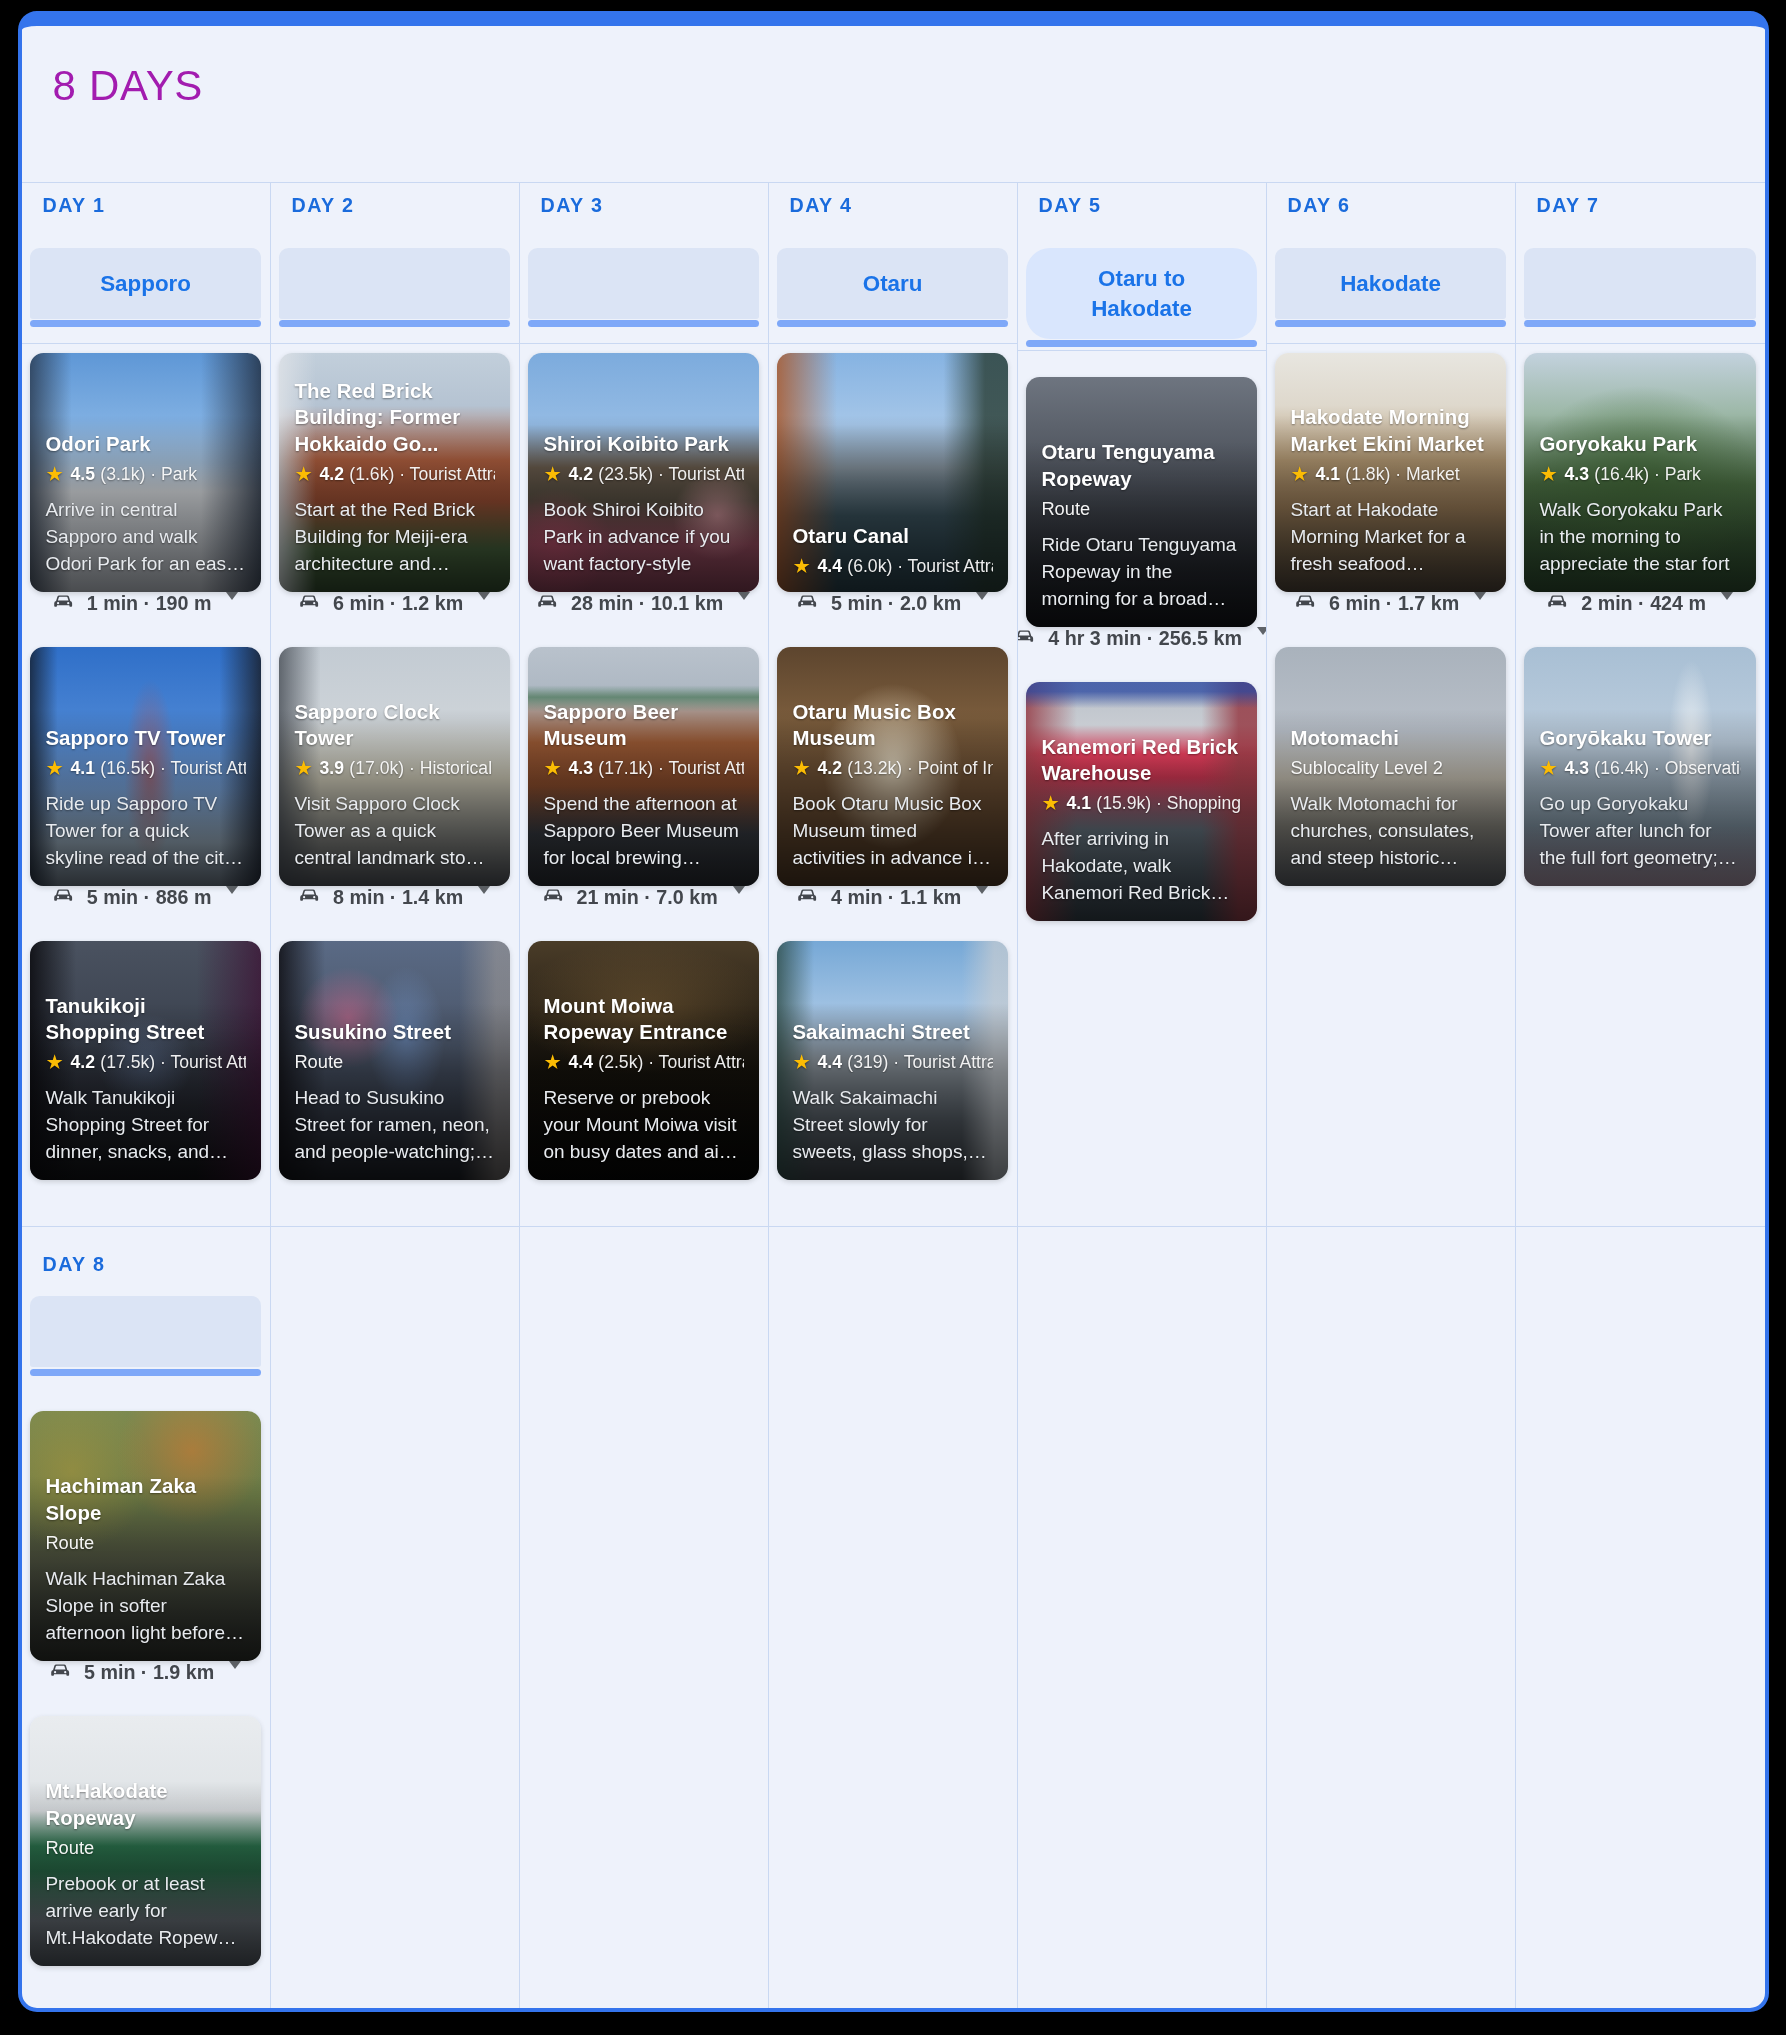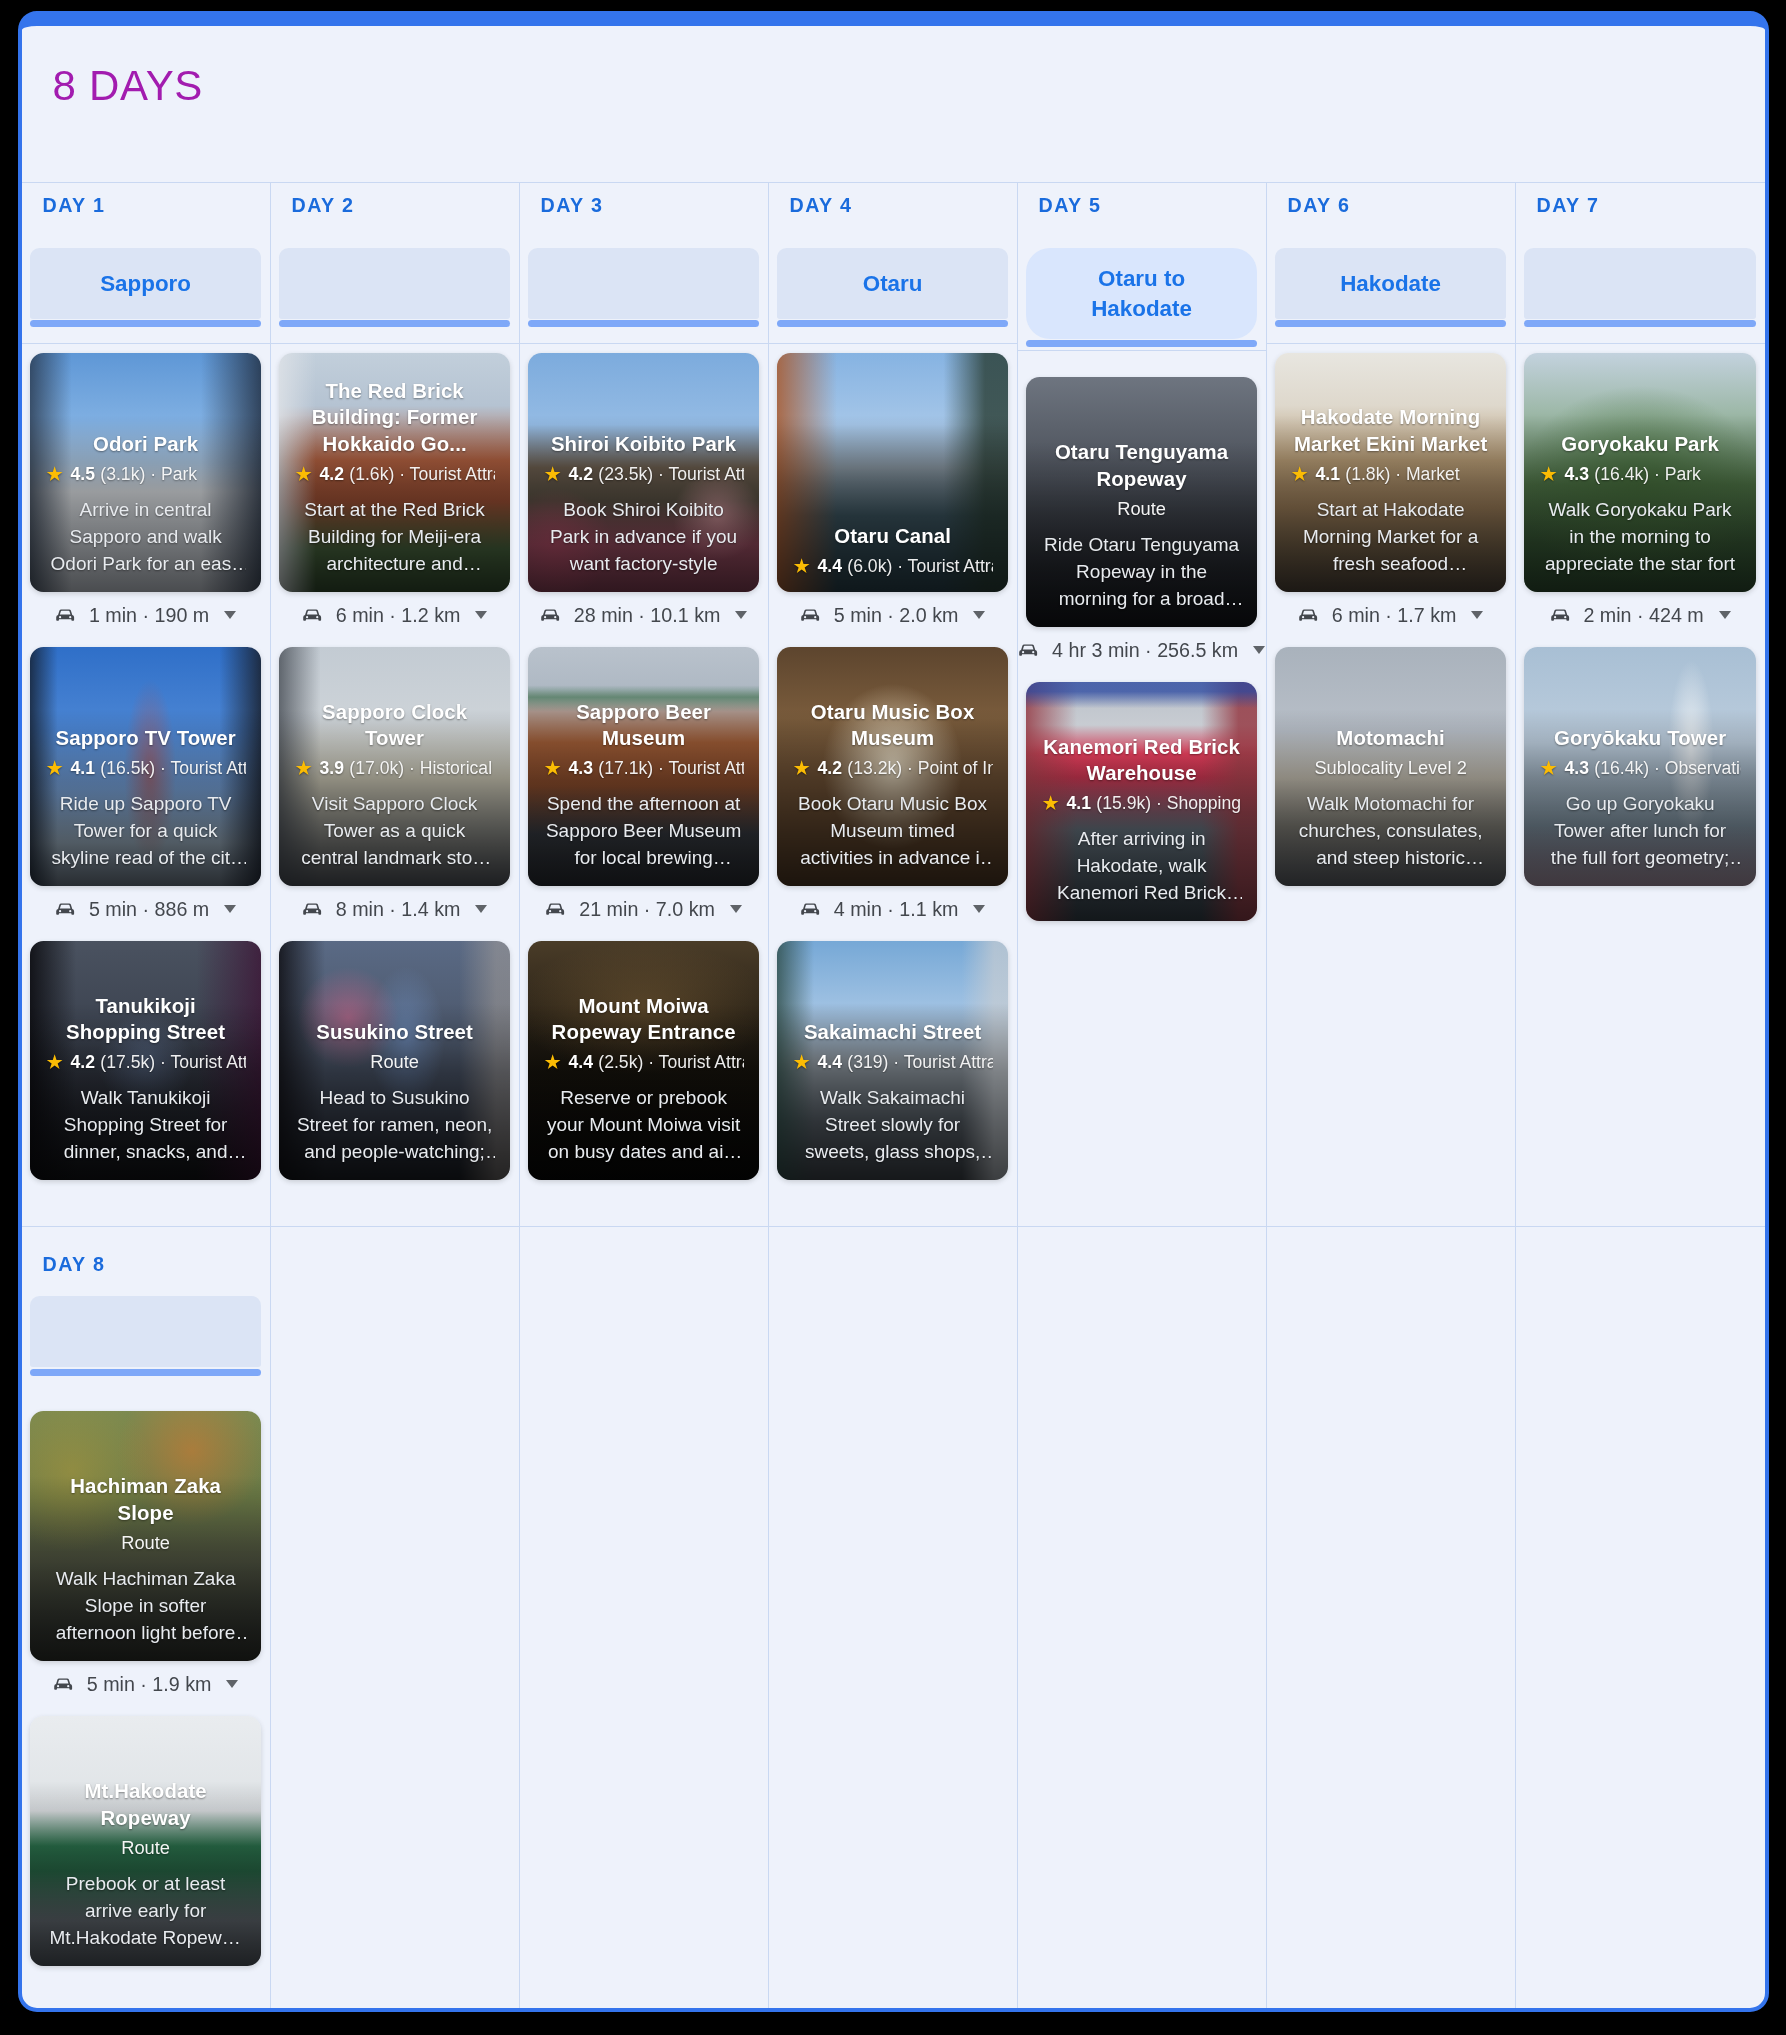--- a/index.html
+++ b/index.html
@@ -77,21 +77,20 @@
   .chip-hr.tight{margin-top:2.7px;}
 
   .card{
     position:relative;
     margin-top:8.1px;
     height:239px;
     border-radius:13.6px;
     overflow:hidden;
     box-shadow:0 2px 5.4px rgba(60,64,67,.20);
     cursor:pointer;
-    text-align:center;
   }
   .card.h368{height:250px;}
   .mt38{margin-top:26px !important;}
   .mt52{margin-top:35px !important;}
   .mt30{margin-top:20.4px !important;}
   .scrim{
     position:absolute;inset:0;
     background:linear-gradient(180deg,rgba(0,0,0,0) 26%,rgba(0,0,0,.30) 55%,rgba(0,0,0,.62) 100%);
   }
   .cbody{
@@ -116,22 +115,22 @@
   .csub{margin-top:5.4px;font-size:18.3px;color:rgba(255,255,255,.95);text-shadow:0 0.7px 2px rgba(0,0,0,.4);}
   .cdesc{
     margin-top:11px;
     font-size:19px;line-height:27px;
     color:#e8ebef;
     display:-webkit-box;-webkit-line-clamp:3;-webkit-box-orient:vertical;overflow:hidden;
     text-shadow:0 0.7px 2px rgba(0,0,0,.45);
   }
   .transit{
     height:47px;
-    display:flex;align-items:center;justify-content:center;
-    gap:9.5px;color:#43474d;cursor:pointer;
+    display:flex;justify-content:center;
+    gap:9.5px;color:#43474d;cursor:pointer;font-weight:bold;
   }
   .transit svg{width:24.4px;height:19px;flex:0 0 auto;}
   .ttext{font-size:19.7px;white-space:nowrap;}
   .chev{
     width:0;height:0;
     border-left:6.8px solid transparent;border-right:6.8px solid transparent;
     border-top:8.1px solid #5f6368;
     margin-left:5.4px;
   }
 

